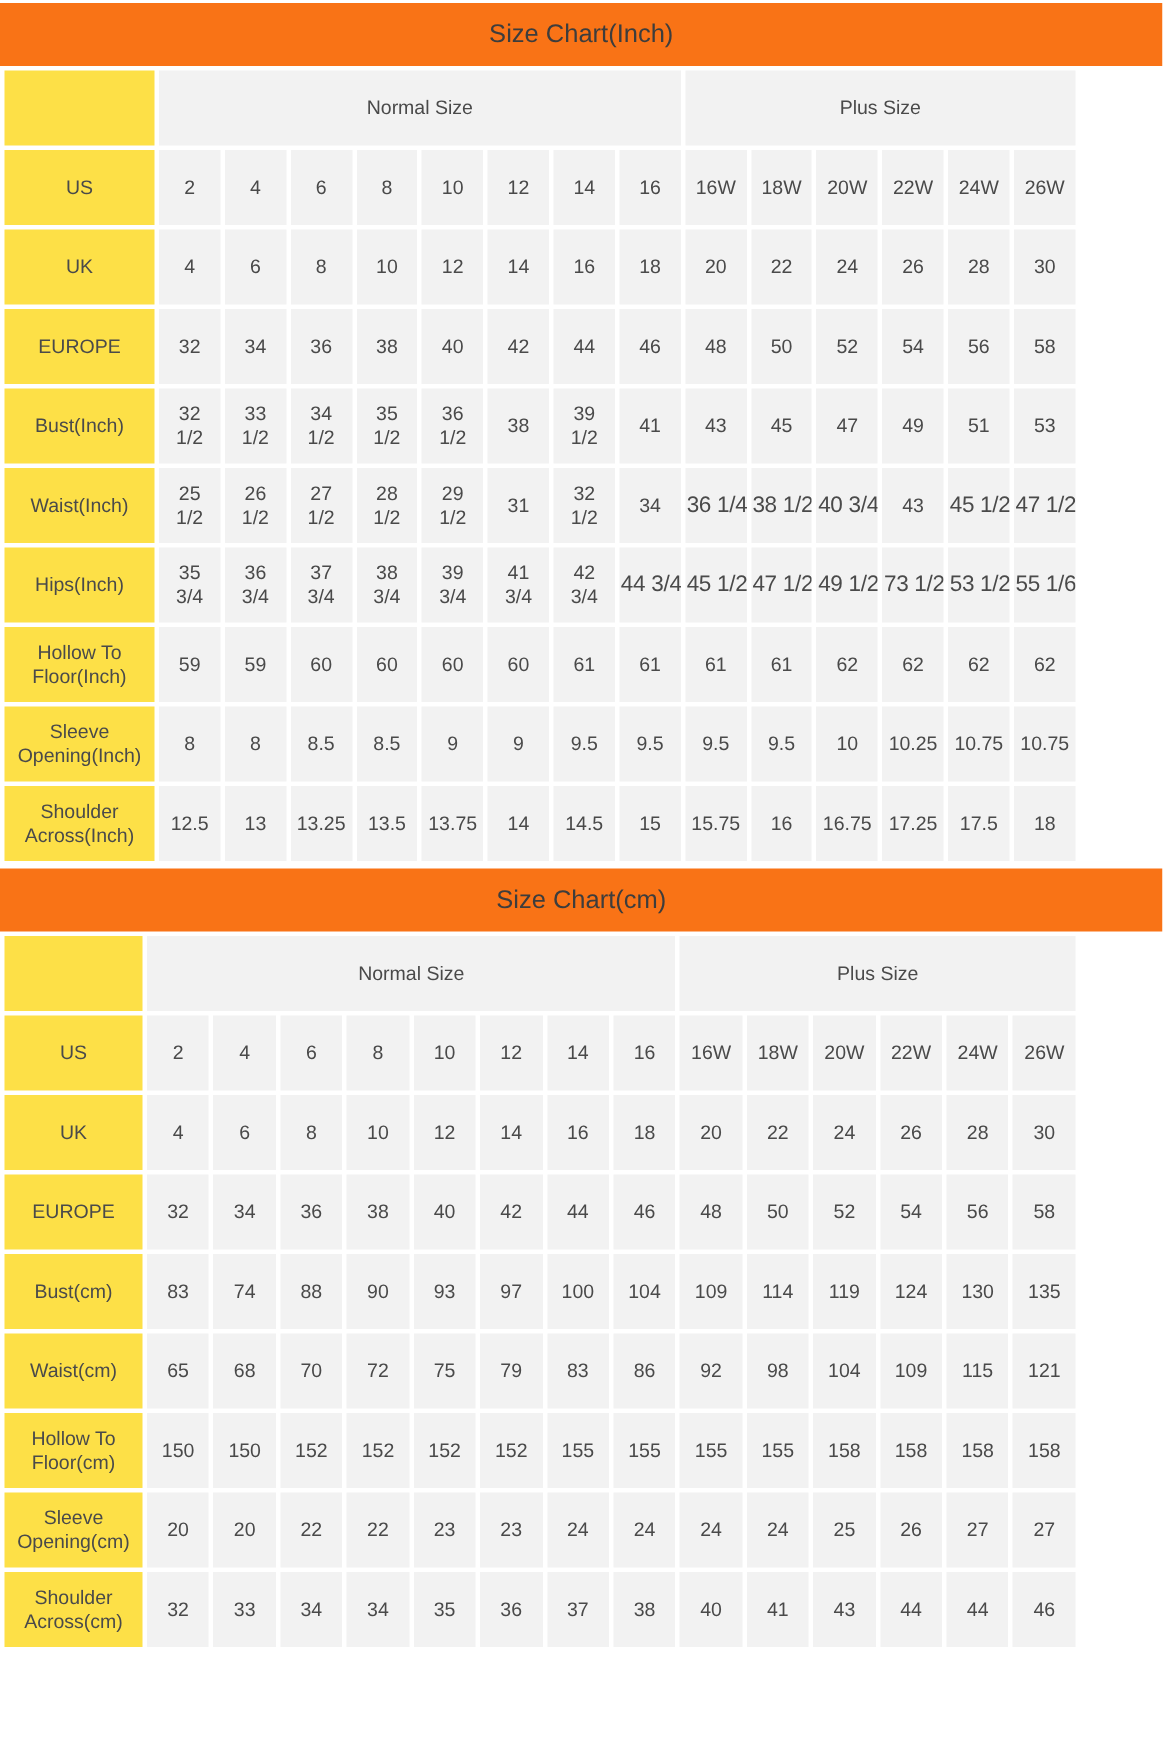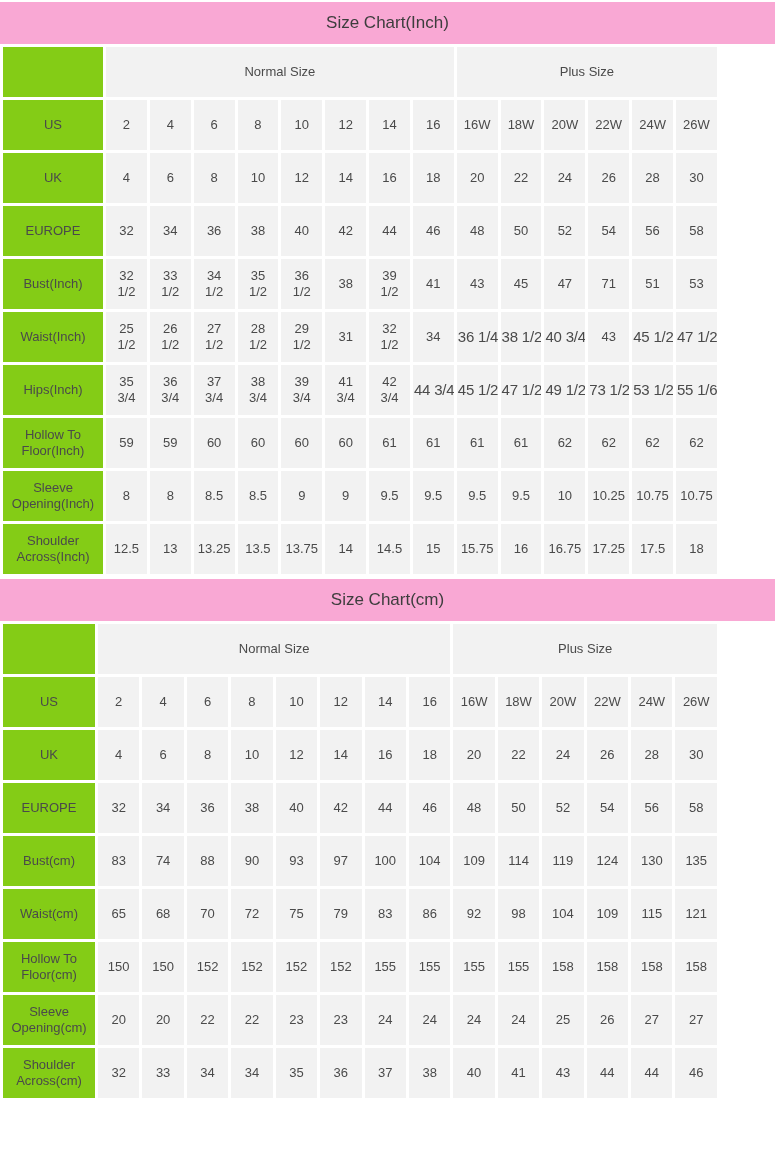--- a/index.html
+++ b/index.html
@@ -9,21 +9,21 @@
     width: 775px;
     font-family: "Liberation Sans", sans-serif;
   }
   .chart-wrap {
     width: 775px;
   }
   .title-bar {
     width: 775px;
     height: 42px;
     margin-top: 2px;
-    background: #f9a8d4;
+    background: #f97316;
     display: flex;
     align-items: center;
     justify-content: center;
     font-size: 17px;
     color: #3d3d3d;
   }
   table.size-table {
     width: 720px;
     border-collapse: separate;
     border-spacing: 3px;
@@ -35,21 +35,21 @@
     vertical-align: middle;
     height: 50px;
     padding: 0 1px;
     font-size: 13px;
     line-height: 1.25;
     color: #4a4a4a;
     white-space: pre;
     overflow: hidden;
   }
   table.size-table td.label {
-    background: #84cc16;
+    background: #fde047;
   }
   table.size-table td.group {
     background: #f2f2f2;
     font-size: 13px;
   }
   table.size-table td.inline-frac {
     font-size: 15px;
     letter-spacing: -0.2px;
   }
 </style>
@@ -132,21 +132,21 @@
 1/2</td>
             <td>36
 1/2</td>
             <td>38</td>
             <td>39
 1/2</td>
             <td>41</td>
             <td>43</td>
             <td>45</td>
             <td>47</td>
-            <td>71</td>
+            <td>49</td>
             <td>51</td>
             <td>53</td>
           </tr>
           <tr>
             <td class="label">Waist(Inch)</td>
             <td>25
 1/2</td>
             <td>26
 1/2</td>
             <td>27

